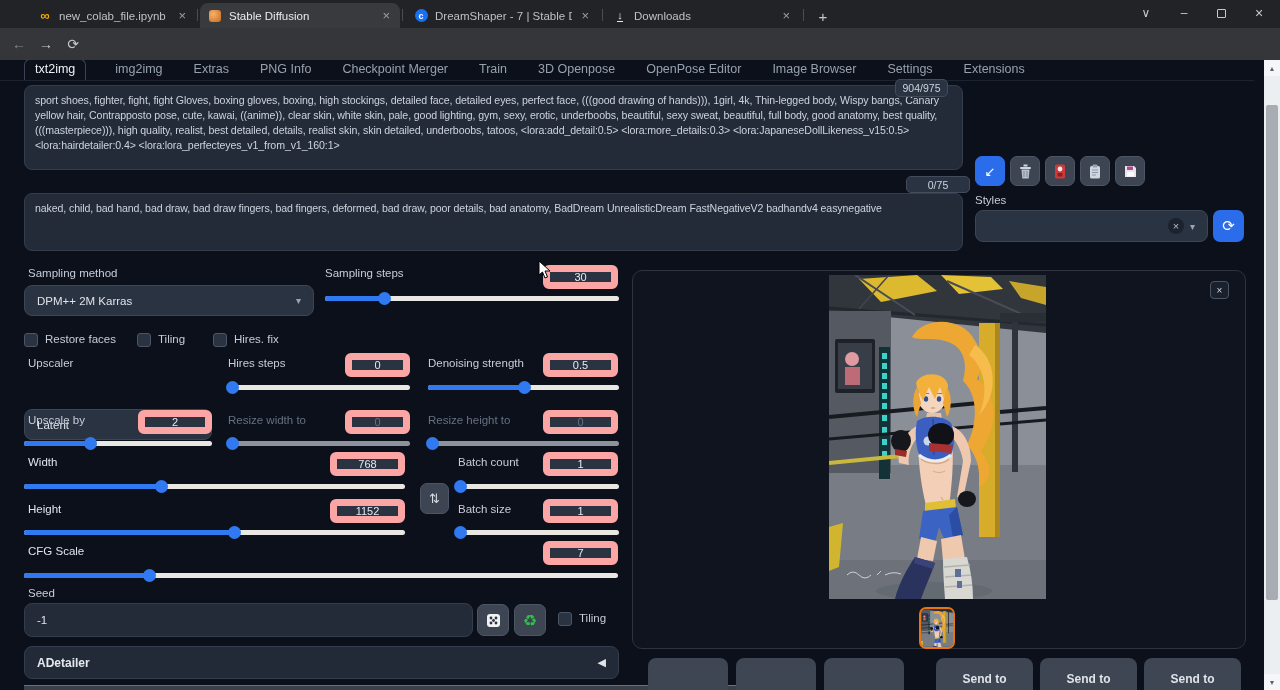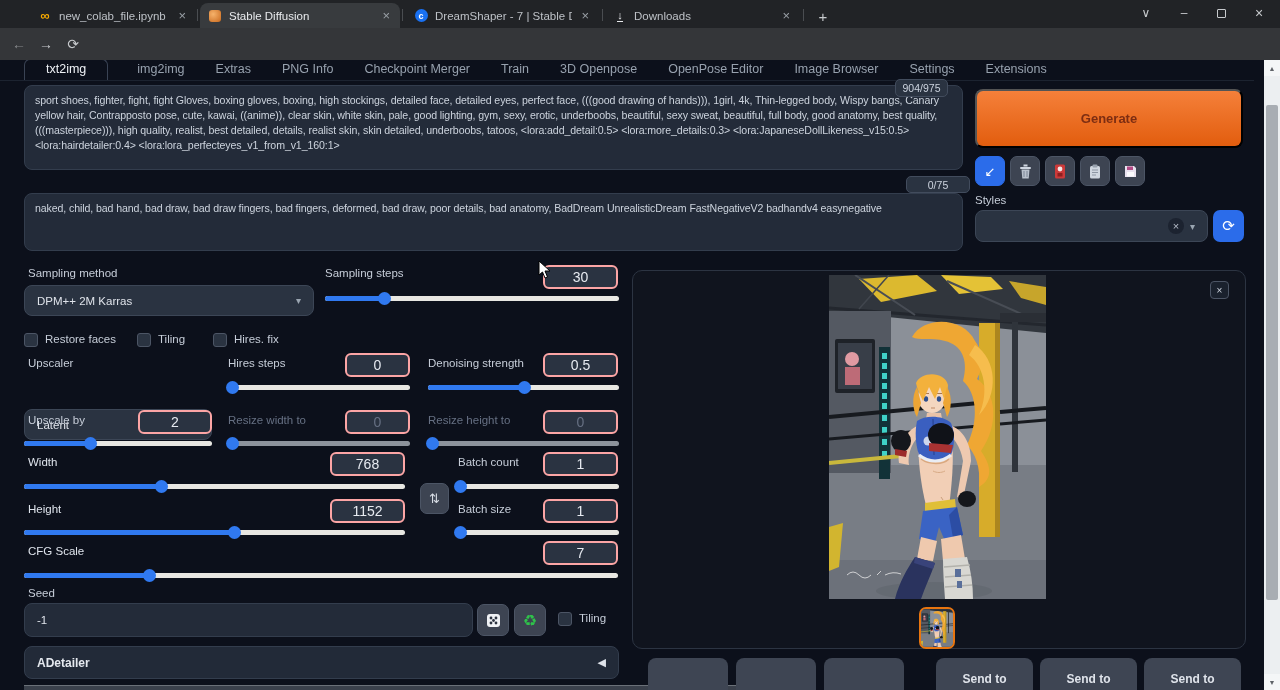--- a/index.html
+++ b/index.html
@@ -40,21 +40,21 @@
             background:#123a2d; border:1.5px solid #2ea06a; }
 
   
   .page { position:absolute; left:0; top:60px; width:1280px; height:630px; background:#0c101b; overflow:hidden; }
 
   
   .navtabs { position:absolute; left:24px; top:0; height:20px; display:flex; gap:27px; align-items:flex-end;
              font-size:12.5px; color:#97a1ae; }
   .navtab { padding:14px 2px 4px; white-space:nowrap; }
   .navtab.active { color:#eef1f5; border:1px solid #3a4354; border-bottom:none; border-radius:6px 6px 0 0;
-                   padding:2px 21px 4px; background:#0c101b;margin-top:28px; }
+                   padding:2px 10px 4px; background:#0c101b;margin-top:28px; }
 
   
   .txtbox { position:absolute; background:#232b39; border:1px solid #333d4d; border-radius:8px;
             color:#ccd3dd; font-size:10.6px; line-height:15px; padding:7px 10px; overflow:hidden;
             letter-spacing:-0.1px; }
   .counter { position:absolute; background:#2a3341; border:1px solid #424c5d; border-radius:5px;
              color:#ccd3de; font-size:10.5px; display:flex; align-items:center; justify-content:center; z-index:5; }
 
   
   .generate { position:absolute; left:975px; top:29px; width:268px; height:59px; border-radius:8px;
@@ -62,22 +62,22 @@
               font-size:13px; display:flex; align-items:center; justify-content:center; }
   .toolbtn { position:absolute; width:30px; height:30px; border-radius:7px; background:#3d4452;
              border:1px solid #4c5565; display:flex; align-items:center; justify-content:center; }
   .toolbtn.blue { background:#2b6cea; border-color:#2b6cea; color:#fff; font-size:13px; }
   .label { position:absolute; color:#c6cdd8; font-size:11.5px; white-space:nowrap; }
   .label.dim { color:#667083; }
   .label.strong { color:#dfe4ec; }
   .dropdown { position:absolute; background:#2a3341; border:1px solid #3c4656; border-radius:8px;
               display:flex; align-items:center; padding:0 12px; color:#dfe3ea; font-size:11.5px; }
   .dropdown .caret { margin-left:auto; color:#9aa5b1; font-size:10px; }
-  .numbox { position:absolute; background:#2a3341; border:2px solid #fca5a5; border-radius:6px;
-            color:#e6eaf0; font-size:14px; display:flex; align-items:center; justify-content:center; }
+  .numbox { position:absolute; background:#2a3341; border:7px solid #fca5a5; border-radius:6px;
+            color:#e6eaf0; font-size:11px; display:flex; align-items:center; justify-content:center; }
   .refreshbtn { position:absolute; left:1213px; top:150px; width:31px; height:32px; border-radius:7px;
                 background:#2b6cea; color:#fff; font-size:15px; display:flex; align-items:center; justify-content:center; }
   .dd-x { margin-left:auto; color:#b6bdc9; font-size:11px; background:#1c2330; border-radius:50%;
           width:16px; height:16px; display:flex; align-items:center; justify-content:center; }
 
   
   .slider { position:absolute; height:13px; }
   .slider .track { position:absolute; left:0; right:0; top:4px; height:5px; border-radius:3px; background:#e8e7e2; }
   .slider.disabled .track { background:#8d939c; }
   .slider .fill { position:absolute; left:0; top:4px; height:5px; border-radius:3px; background:#3079f0; }
@@ -217,21 +217,20 @@
       <span class="navtab">Extensions</span>
     </div>
     <div style="position:absolute;left:0;top:20px;width:1254px;height:1px;background:#1c2330;"></div>
 
     <div class="counter" style="left:895px;top:19px;width:53px;height:18px;">904/975</div>
     <div class="txtbox" style="left:24px;top:25px;width:939px;height:85px;">sport shoes, fighter, fight, fight Gloves, boxing gloves, boxing,  high stockings, detailed face, detailed eyes, perfect face, (((good drawing of hands))), 1girl, 4k, Thin-legged body, Wispy bangs, Canary yellow hair, Contrapposto pose, cute, kawai, ((anime)), clear skin, white skin, pale,  good lighting, gym, sexy, erotic, underboobs, beautiful, sexy sweat,  beautiful, full body, good anatomy, best quality, (((masterpiece))), high quality, realist, best detailed, details, realist skin, skin detailed, underboobs, tatoos, &lt;lora:add_detail:0.5&gt; &lt;lora:more_details:0.3&gt; &lt;lora:JapaneseDollLikeness_v15:0.5&gt;  &lt;lora:hairdetailer:0.4&gt; &lt;lora:lora_perfecteyes_v1_from_v1_160:1&gt;</div>
 
     <div class="counter" style="left:906px;top:116px;width:64px;height:17px;">0/75</div>
     <div class="txtbox" style="left:24px;top:133px;width:939px;height:58px;">naked, child, bad hand, bad draw, bad draw fingers, bad fingers, deformed, bad draw, poor details, bad anatomy, BadDream UnrealisticDream FastNegativeV2 badhandv4 easynegative</div>
 
-    <button class="generate">Generate</button>
     <div class="toolbtn blue" style="left:975px;top:96px;">
         <span>↙</span>
       </div>
     <div class="toolbtn" style="left:1010px;top:96px;">
       <svg width="13" height="15" viewBox="0 0 13 15">
           <rect x="1" y="3" width="11" height="2" rx="1" fill="#cfd6e0"></rect>
           <rect x="4.5" y="0.5" width="4" height="2" fill="#cfd6e0"></rect>
           <path d="M2.5 5.5h8l-.8 9h-6.4z" fill="#b9c1cc"></path>
           <g stroke="#7b8494" stroke-width="1">
             <line x1="5" y1="7" x2="5" y2="13"></line>

